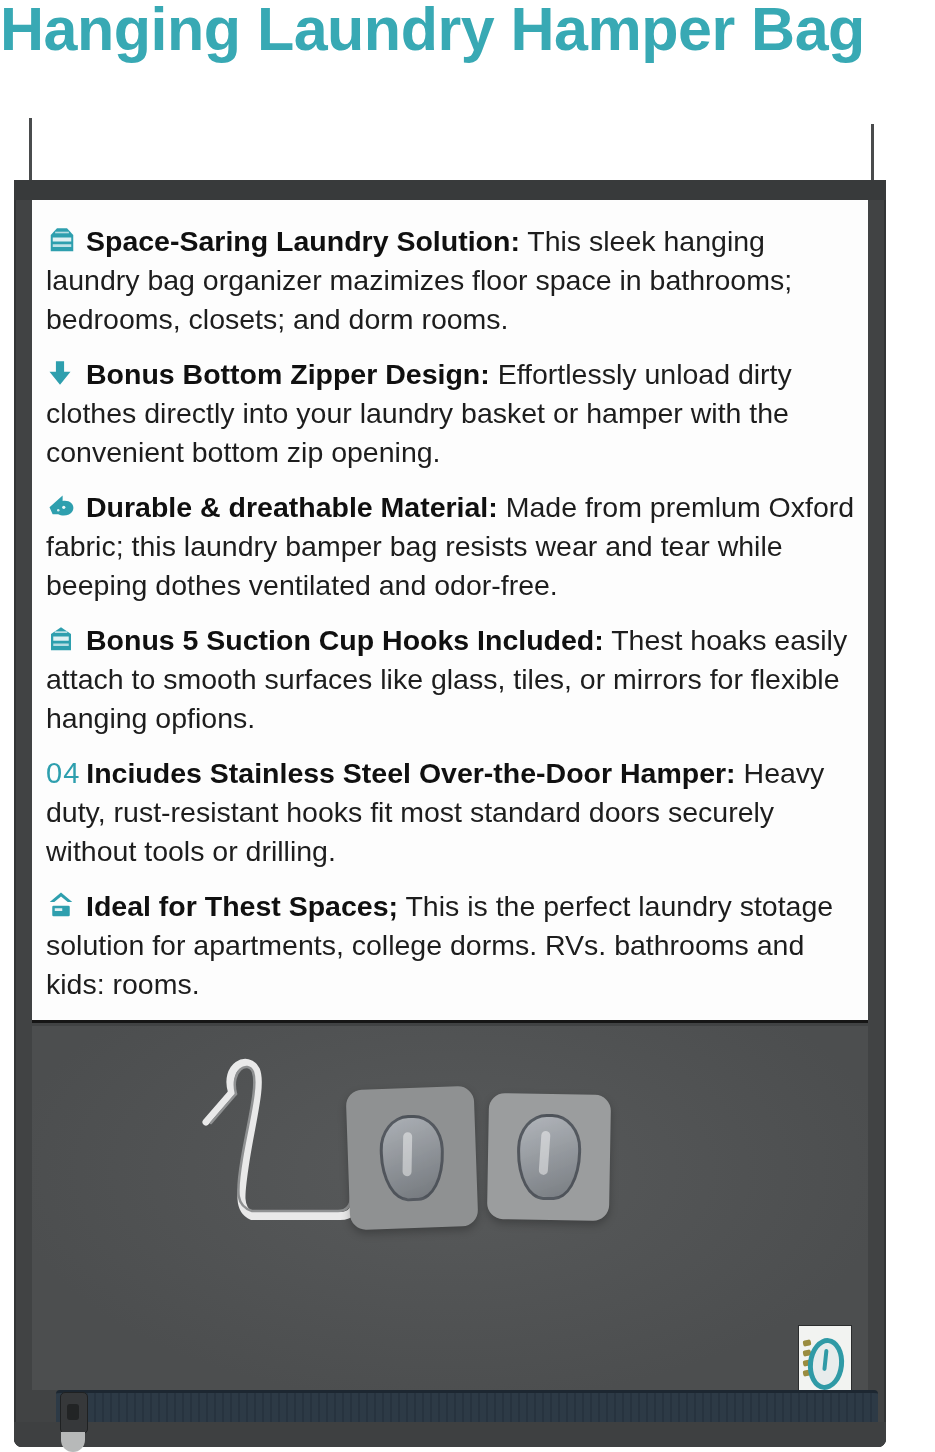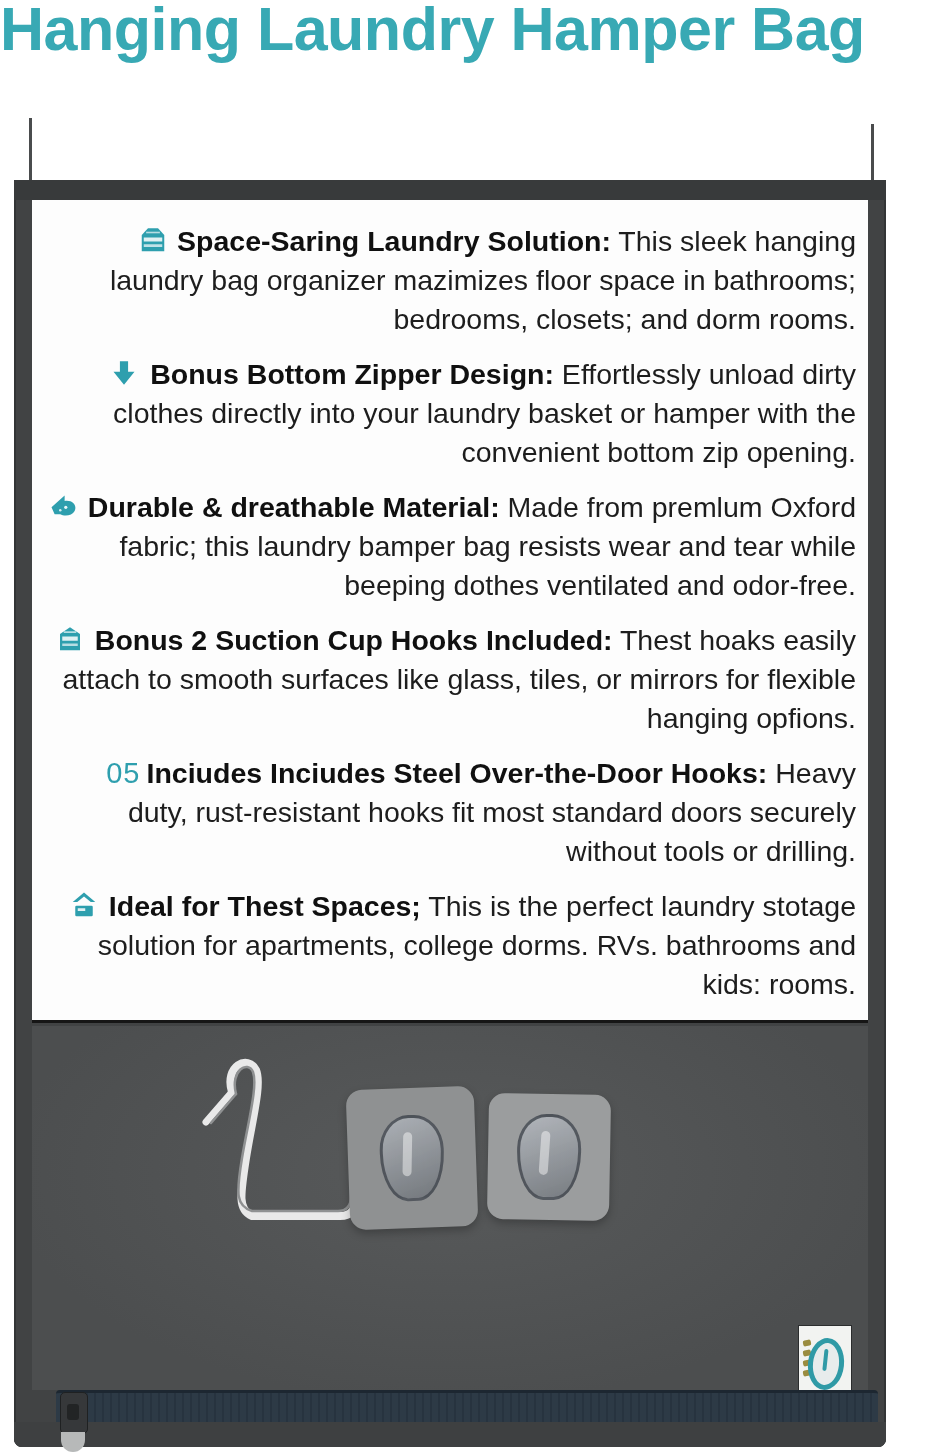--- a/index.html
+++ b/index.html
@@ -19,21 +19,20 @@
   
   .wire { position:absolute; width:3px; background:#4a4c4d; }
   .wire.left  { left:29px;  top:118px; height:64px; }
   .wire.right { left:871px; top:124px; height:58px; }
 
   
   .bag {
     position:absolute; left:14px; top:180px; width:872px; height:1267px;
     background:#414344; border-radius:3px 3px 8px 8px;
     box-shadow: inset 0 0 0 2px #333536;
-    text-align: right;
   }
   .bag-topbar { position:absolute; left:0; top:0; width:872px; height:20px; background:#383a3b; }
 
   
   .feature-panel {
     position:absolute; left:18px; top:20px; width:836px; height:823px;
     background:#fdfdfd; box-sizing:border-box;
     padding:22px 12px 0 14px;
     border-bottom:3px solid #161616;
   }
@@ -164,25 +163,25 @@
       </li>
 
       <li>
         <span class="ficon">
           <svg viewBox="0 0 24 24" width="30" height="30">
             <path d="M4 8 L12 2.5 L20 8 L20 21 L4 21 Z" fill="#2e9fae"></path>
             <path d="M7 6.5 L17 6.5" stroke="#ffffff" stroke-width="1.3" opacity="0.7"></path>
             <rect x="5.8" y="10" width="12.4" height="3.4" fill="#ffffff" opacity="0.85"></rect>
             <rect x="5.8" y="15.6" width="12.4" height="2" fill="#ffffff" opacity="0.65"></rect>
           </svg>
-        </span><b>Bonus 2 Suction Cup Hooks Included:</b><span> Thest hoaks easily attach to smooth surfaces like glass, tiles, or mirrors for flexible hanging opfions.</span>
-      </li>
-
-      <li>
-        <span class="ficon-text">05</span><b>Inciudes Inciudes Steel Over-the-Door Hooks:</b><span> Heavy duty, rust-resistant hooks fit most standard doors securely without tools or drilling.</span>
+        </span><b>Bonus 5 Suction Cup Hooks Included:</b><span> Thest hoaks easily attach to smooth surfaces like glass, tiles, or mirrors for flexible hanging opfions.</span>
+      </li>
+
+      <li>
+        <span class="ficon-text">04</span><b>Inciudes Stainless Steel Over-the-Door Hamper:</b><span> Heavy duty, rust-resistant hooks fit most standard doors securely without tools or drilling.</span>
       </li>
 
       <li>
         <span class="ficon">
           <svg viewBox="0 0 24 24" width="30" height="30">
             <path d="M3 9.5 L12 2 L21 9.5 L17.4 9.5 L12 5.2 L6.6 9.5 Z" fill="#2e9fae"></path>
             <rect x="5" y="12.5" width="14" height="8.5" rx="1" fill="#2e9fae"></rect>
             <rect x="7" y="14.6" width="6" height="2.2" fill="#ffffff" opacity="0.85"></rect>
           </svg>
         </span><b>Ideal for Thest Spaces;</b><span> This is the perfect laundry stotage solution for apartments, college dorms. RVs. bathrooms and kids: rooms.</span>

